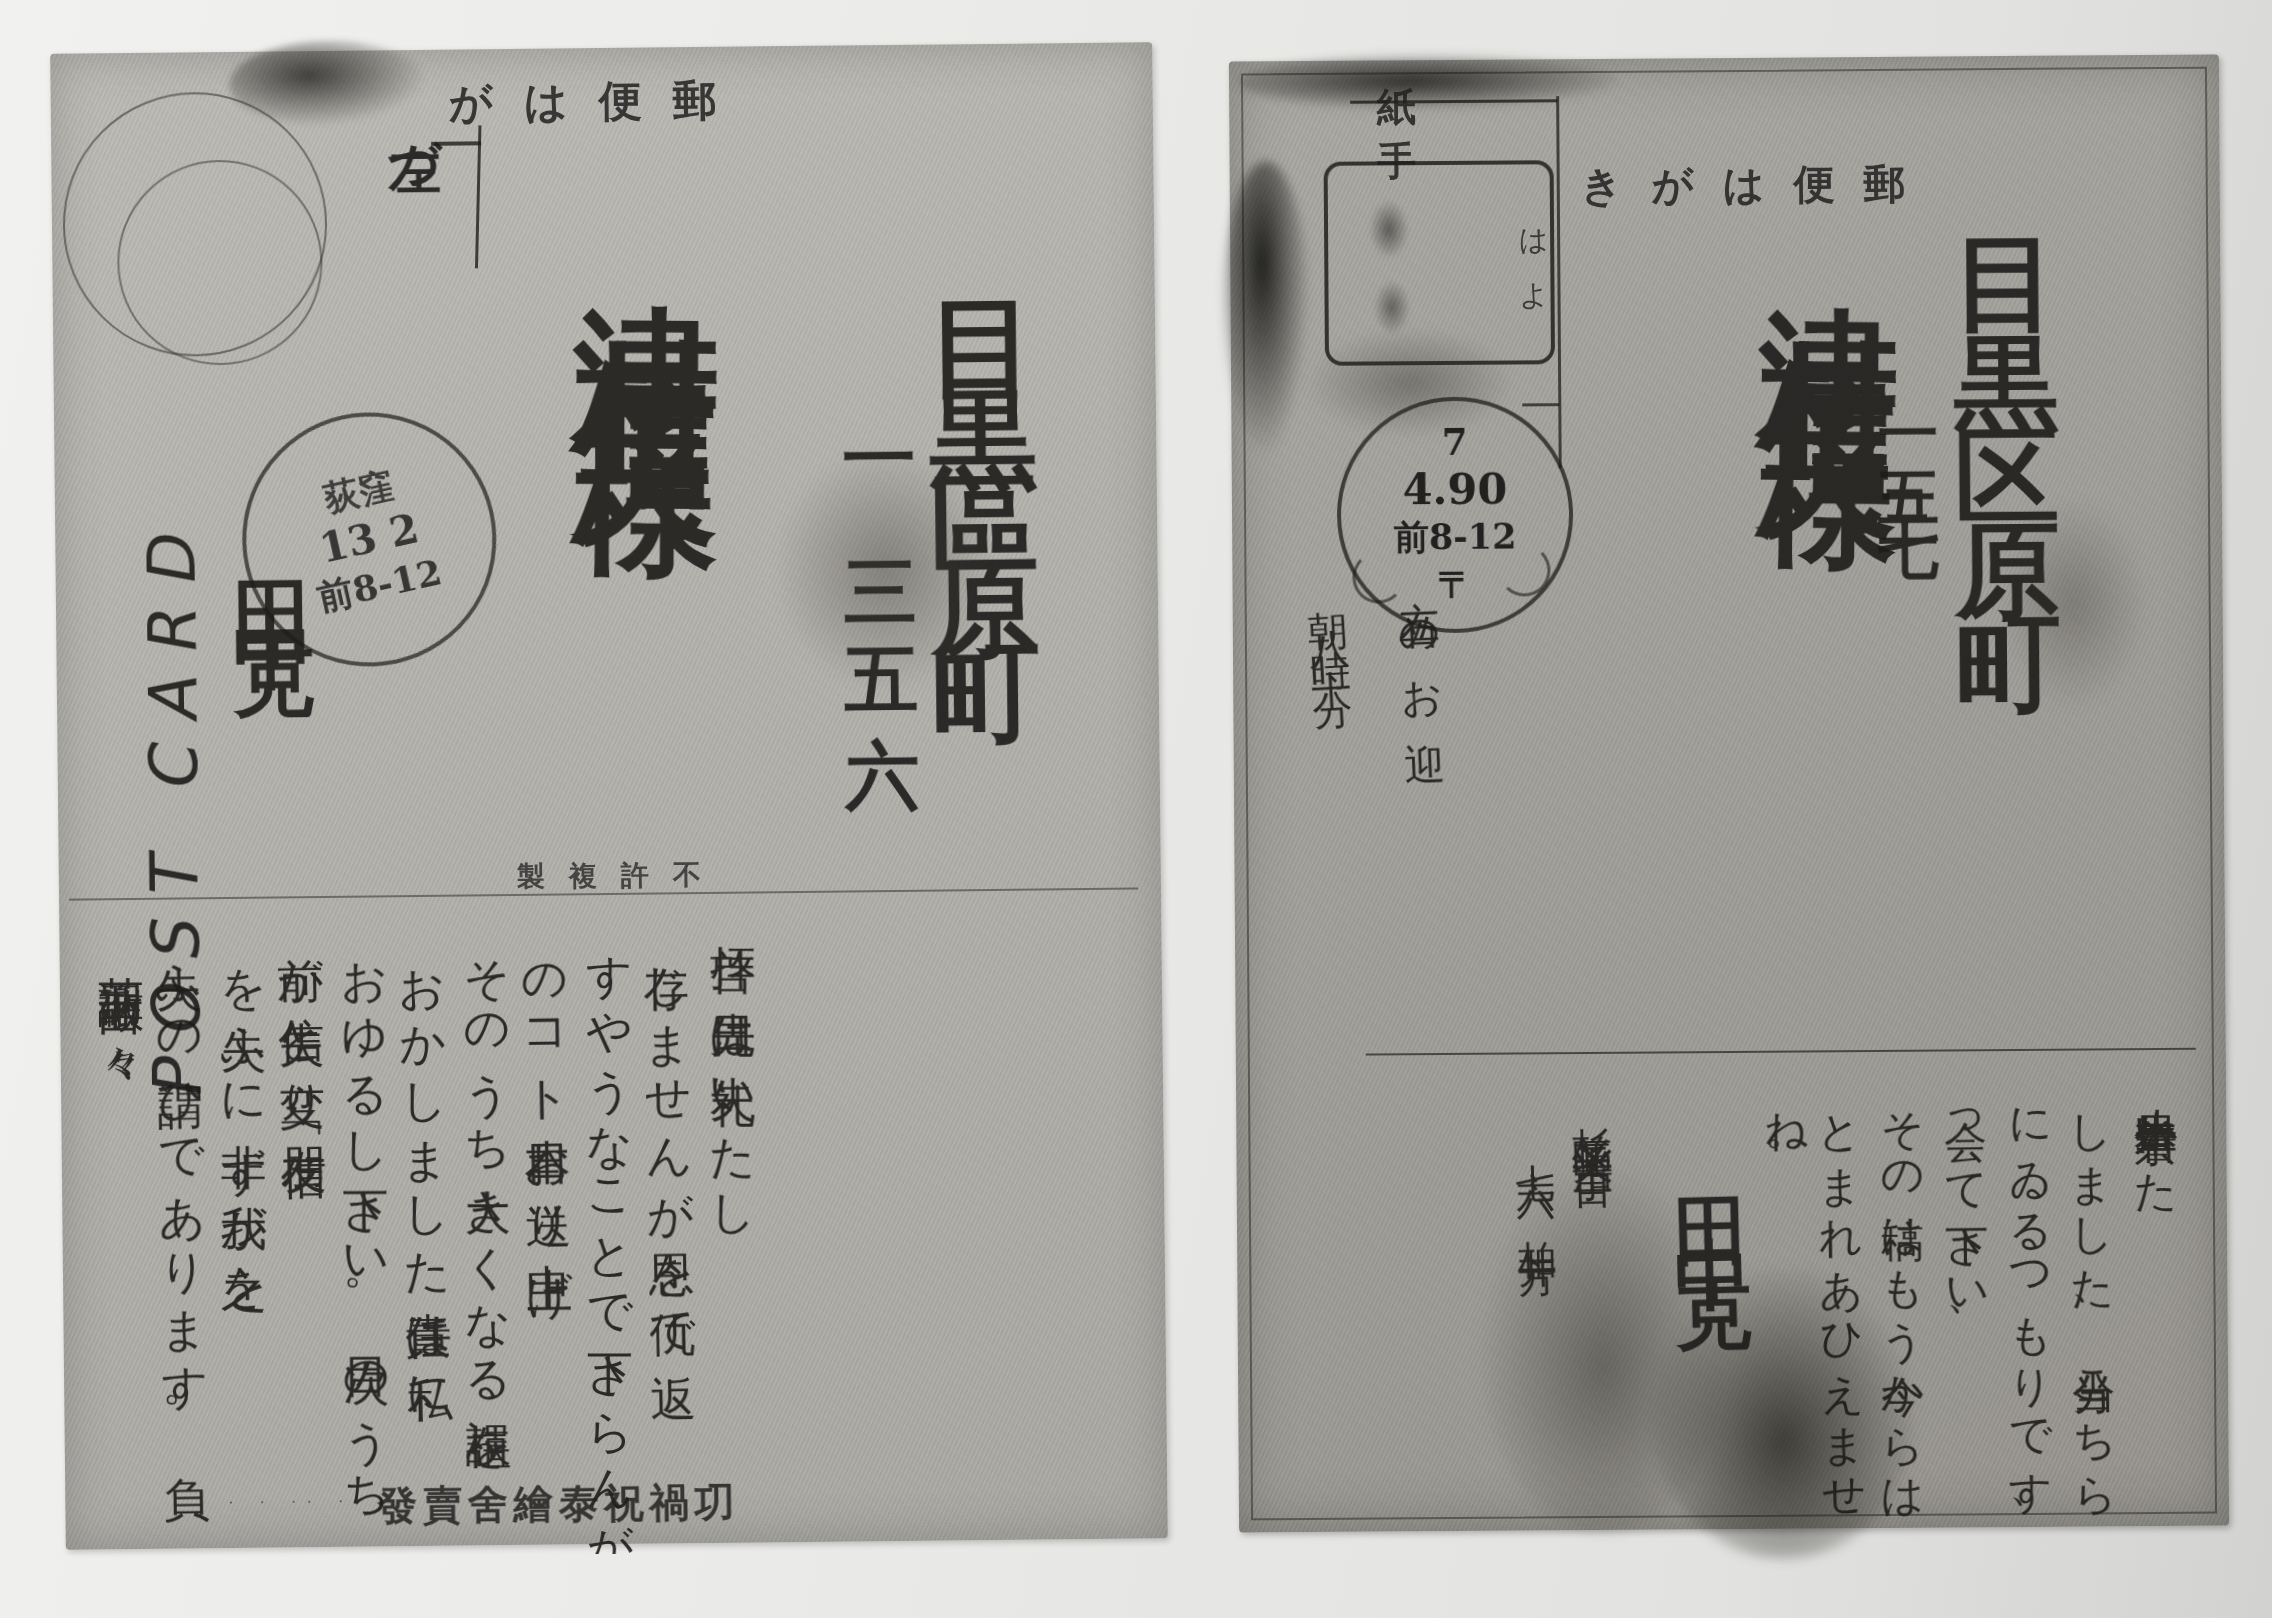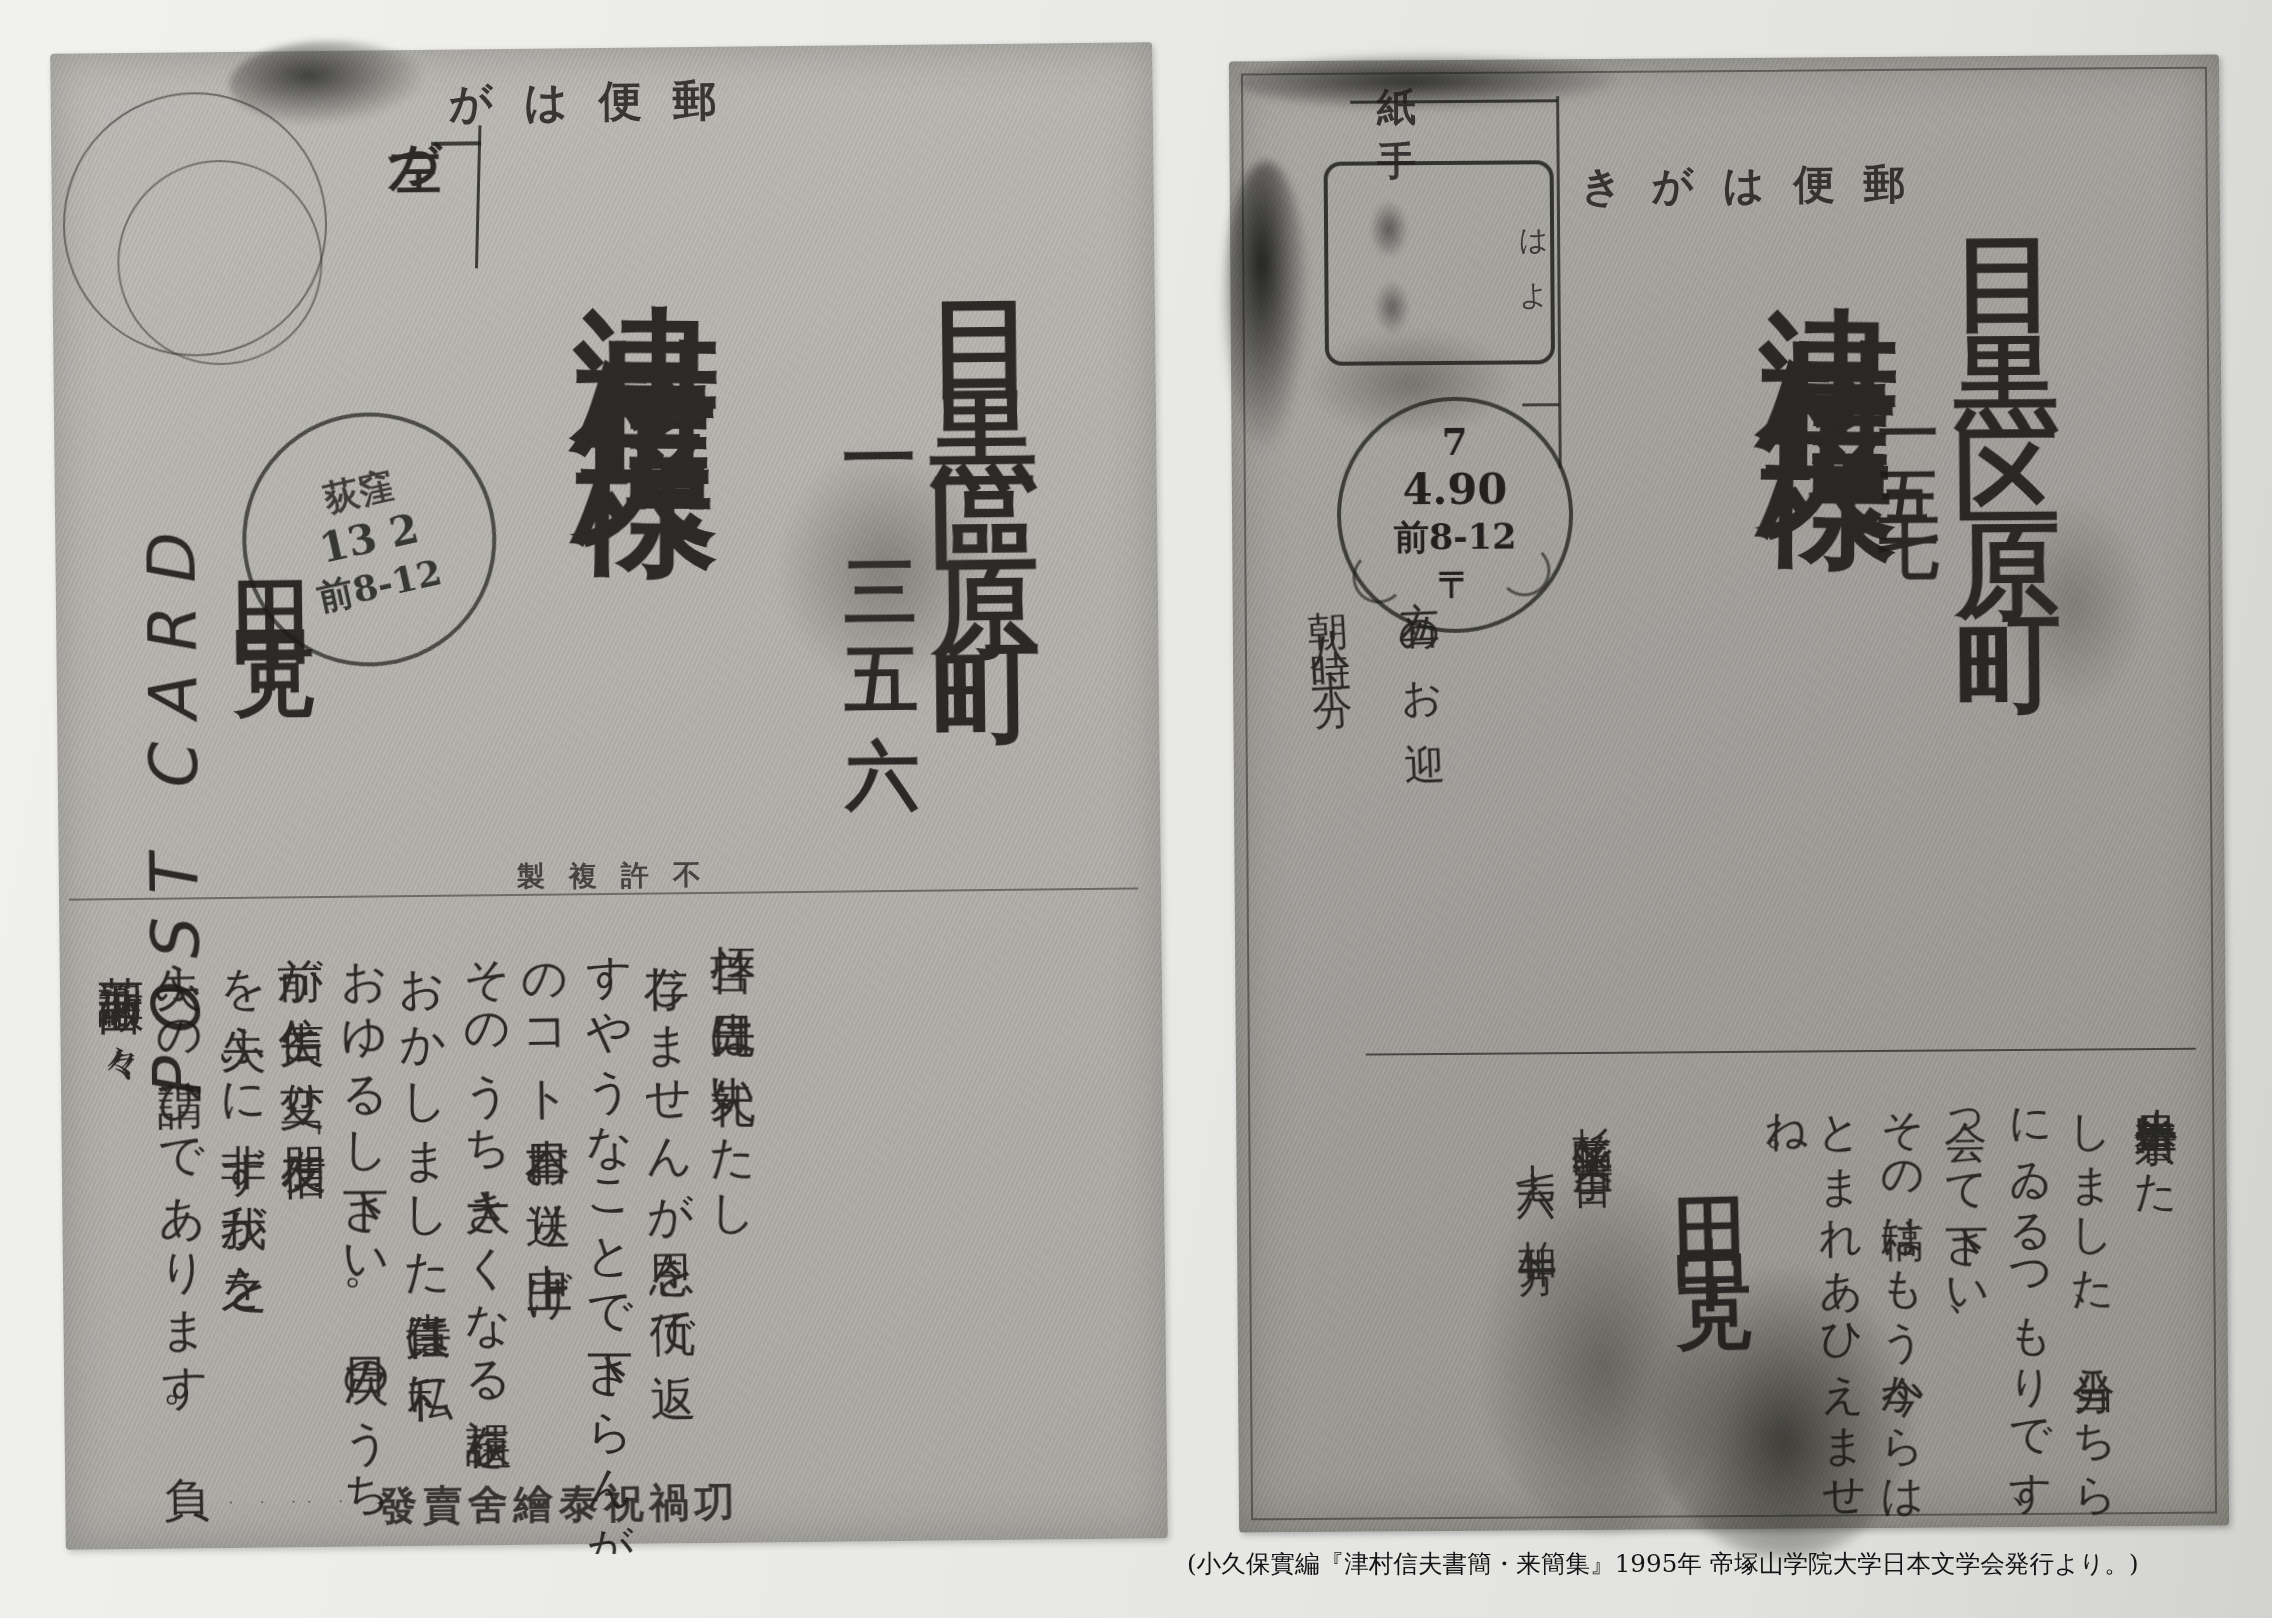--- a/index.html
+++ b/index.html
@@ -131,15 +131,14 @@
     <div class="pos vtext hand hand-big" style="left:425px;top:1079px;font-size:76px;letter-spacing:39px;height:372px;transform:rotate(-1deg);">田中克</div>
     <div class="pos vtext hand" style="left:332px;top:1036px;font-size:41px;letter-spacing:6.6px;height:432px;transform:rotate(-1deg);">杉並区天沼三丁目</div>
     <div class="pos vtext hand" style="left:274px;top:1073px;font-size:39px;letter-spacing:8px;height:385px;transform:rotate(-1deg);">七六六 柏井方</div>
 
     <div class="stain" style="left:239px;top:1102px;width:252px;height:372px;background:radial-gradient(ellipse at 50% 55%,rgba(40,38,34,.45),rgba(40,38,34,0) 72%);filter:blur(6.6px);"></div>
     <div class="stain" style="left:412px;top:1209px;width:266px;height:292px;background:radial-gradient(ellipse at 50% 60%,rgba(25,24,20,.7),rgba(25,24,20,0) 74%);filter:blur(6px);"></div>
     <div class="stain" style="left:73px;top:266px;width:213px;height:113px;background:radial-gradient(ellipse,rgba(45,43,38,.4),rgba(45,43,38,0) 70%);filter:blur(5.3px);"></div>
     <div class="stain" style="left:764px;top:438px;width:153px;height:219px;background:radial-gradient(ellipse,rgba(50,48,42,.3),rgba(50,48,42,0) 70%);filter:blur(6px);"></div>
   </div>
 
-  <div class="pos caption" style="left:1187px;top:1547px;font-size:24.6px;white-space:nowrap;">(小久保實編『津村信夫書簡・来簡集』1995年 帝塚山学院大学日本文学会発行より。)</div>
 </div>
 
 
 </body></html>

